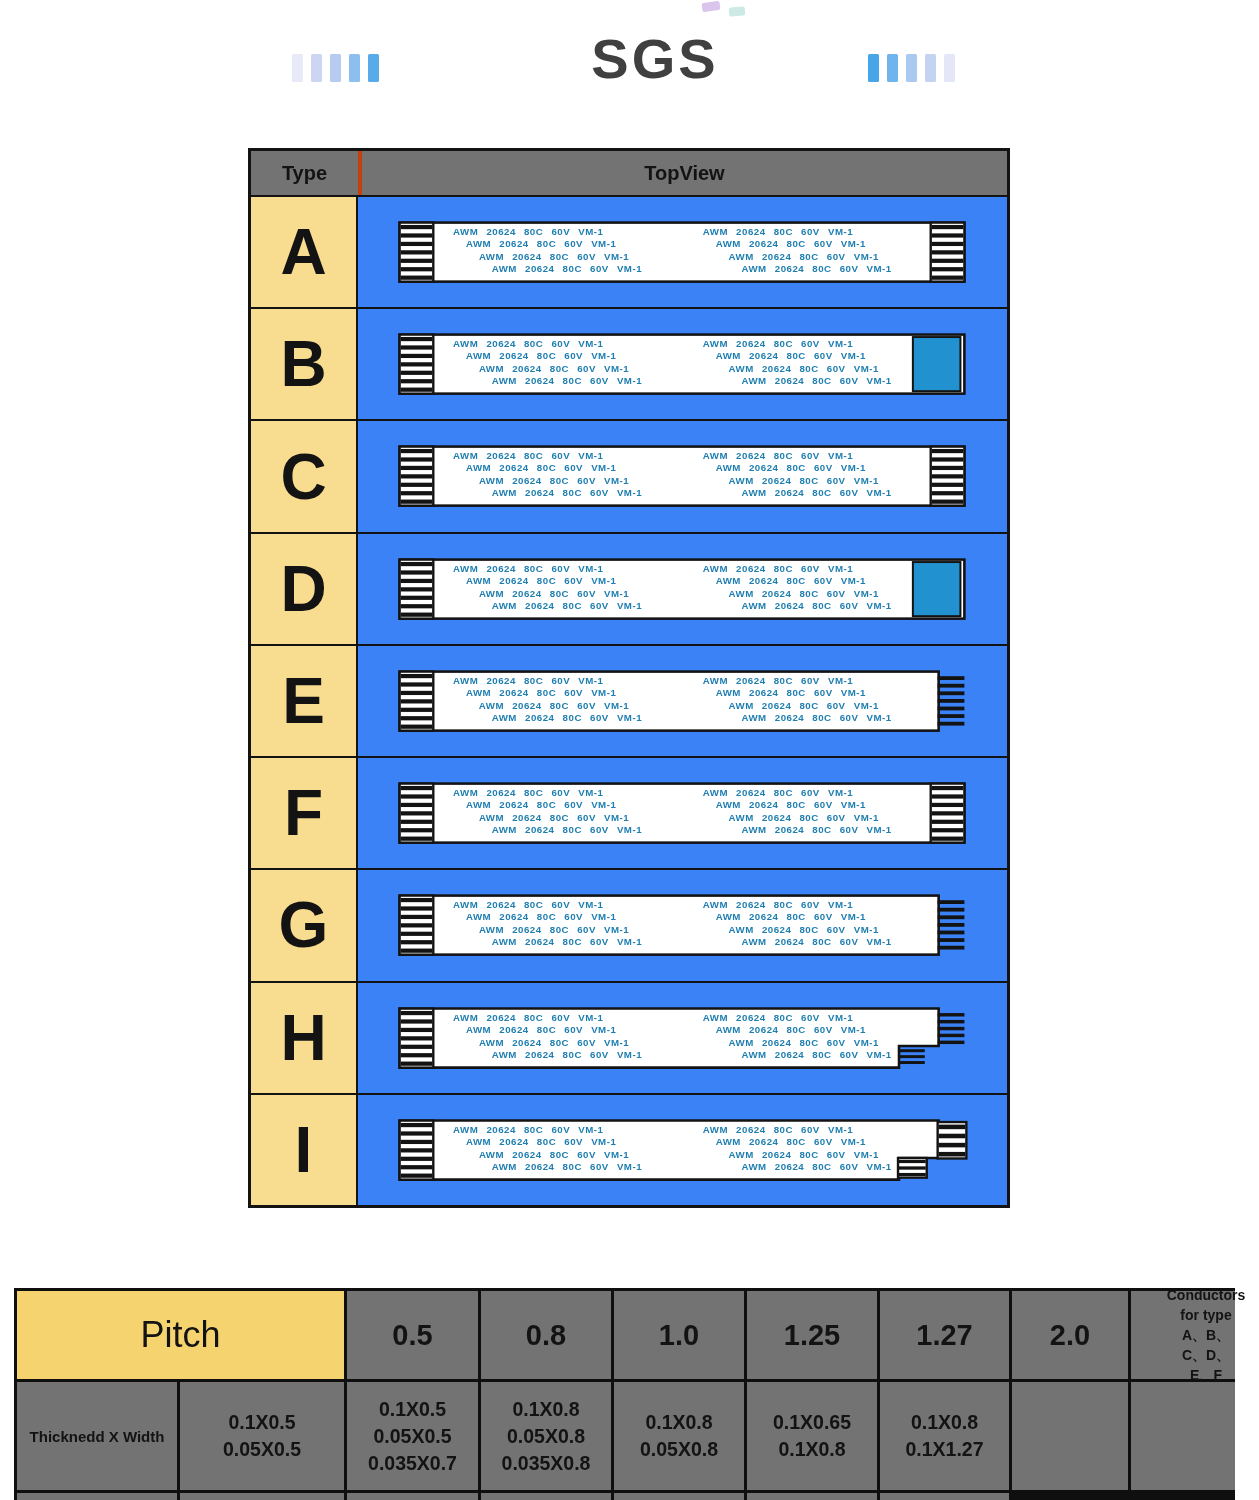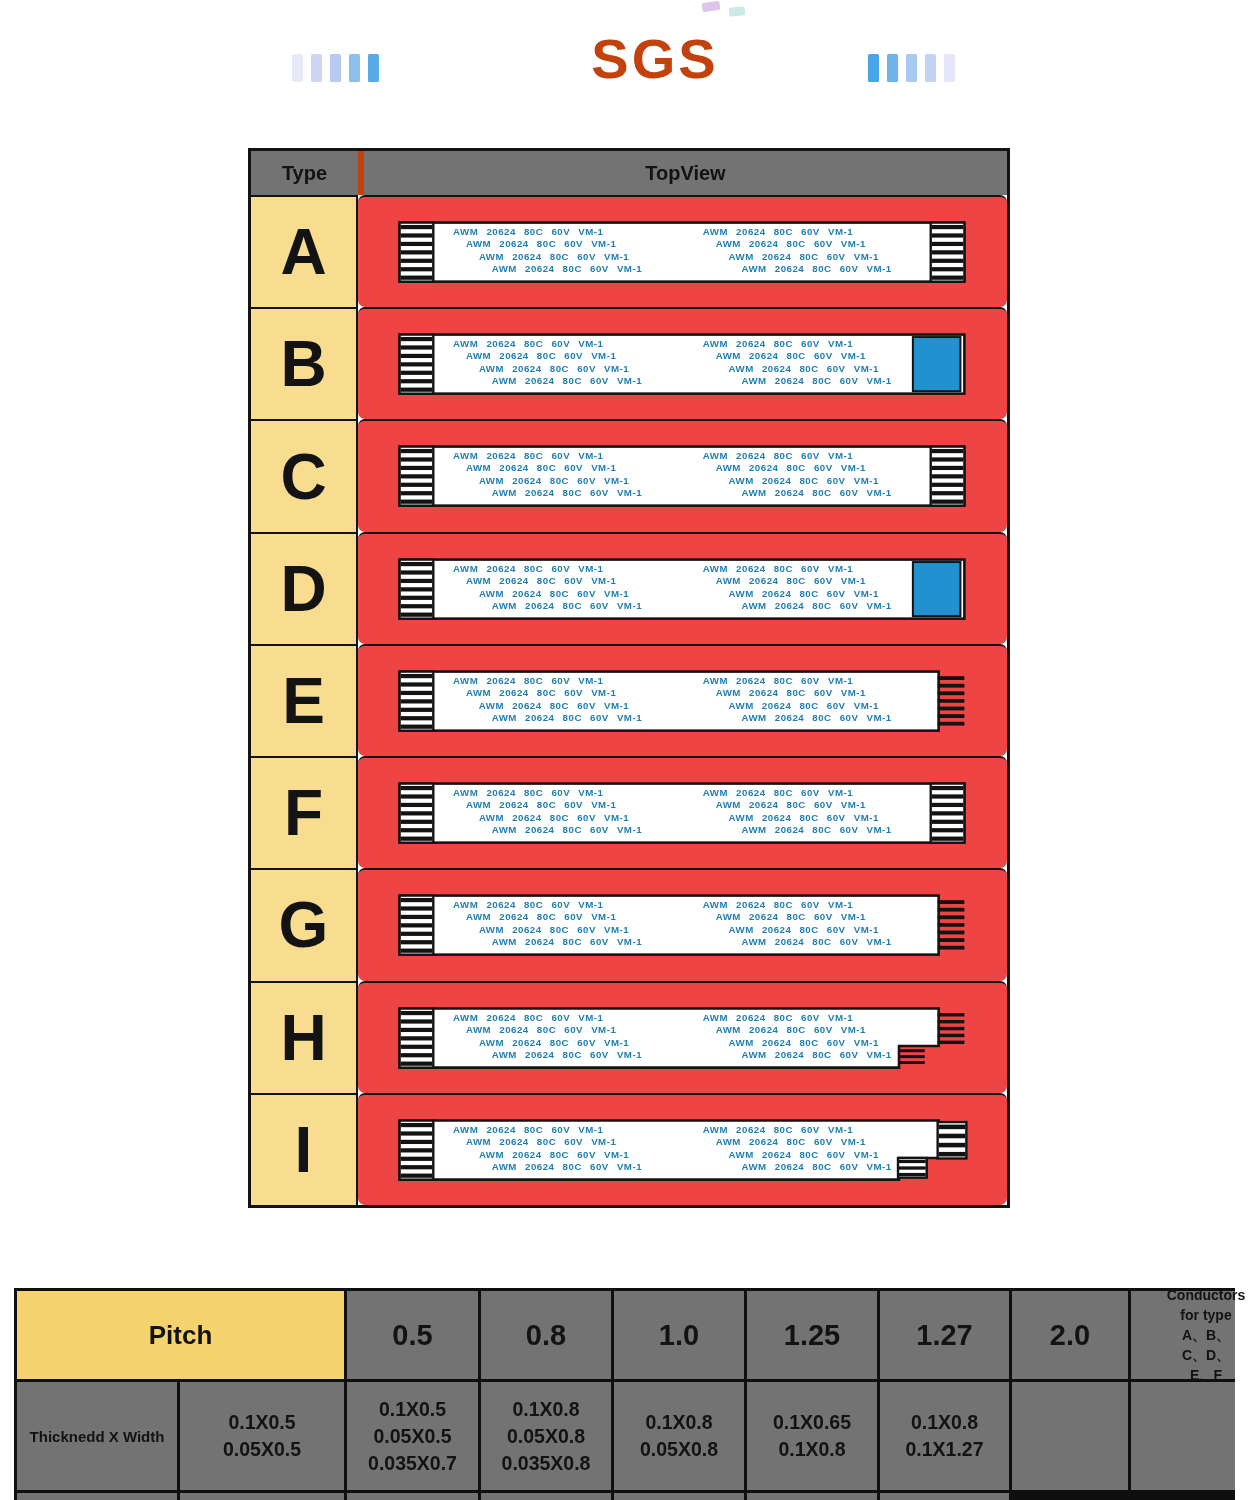--- a/index.html
+++ b/index.html
@@ -25,61 +25,61 @@
     position:absolute;left:248px;top:148px;width:762px;height:1060px;
     box-sizing:border-box;border:3px solid #131313;background:#fff;
     display:grid;grid-template-columns:107px 1fr;grid-template-rows:44px repeat(9,1fr);
   }
   .spec-table > div{box-sizing:border-box;border-top:2.6px solid #131313;}
   .spec-table > div:nth-child(-n+2){border-top:none;}
   .cell-head{
     background:#737373;display:flex;align-items:center;justify-content:center;
     font-size:20px;font-weight:bold;
   }
-  .topview-head{border-left:6px solid #c2410c;}
+  .topview-head{border-left:4px solid #c2410c;}
   .letter-cell{
     background:#f8dc8f;border-right:2.6px solid #131313;
     display:flex;align-items:center;justify-content:center;
     font-size:64px;font-weight:bold;line-height:1;
   }
-  .cable-cell{position:relative;background:#ef4444;border-radius:7px;}
+  .cable-cell{position:relative;background:#3b82f6;}
   .cable-cell svg{position:absolute;left:0;top:0;width:100%;height:100%;}
   svg text.mark-text{
     font-family:"Liberation Sans",sans-serif;font-size:9.8px;font-weight:bold;
     letter-spacing:.5px;word-spacing:5px;
   }
   
   .pitch-table{
     position:absolute;left:14px;top:1288px;width:1221px;
     box-sizing:border-box;border:3px solid #0f0f0f;background:#0f0f0f;
     display:grid;gap:3px;
     grid-template-columns:160px 164px 131px 130px 130px 130px 129px 116px 104px;
     grid-template-rows:88px 108px 60px;
   }
   .pitch-table > div{background:#737373;display:flex;align-items:center;justify-content:center;}
-  .pitch-head{grid-column:1 / span 2;background:#f5d470 !important;font-size:26px;font-weight:bold;}
+  .pitch-head{grid-column:1 / span 2;background:#f5d470 !important;font-size:36px;font-weight:normal;}
   .pitch-num{font-size:29px;font-weight:600;}
   .cond-label{flex-direction:column;font-size:14px;font-weight:bold;line-height:20px;text-align:center;padding-left:46px;}
   .thick-label{font-size:15px;font-weight:bold;text-align:left;}
   .dim-cell{flex-direction:column;font-size:19.5px;font-weight:bold;line-height:27px;text-align:center;}
 </style>
 </head>
 <body>
 
 <div class="top-band">
   <div class="mark mark-purple"></div>
   <div class="mark mark-teal"></div>
   <div class="bars bars-left">
       <span style="background: rgb(232, 234, 248);"></span>
       <span style="background: rgb(204, 214, 243);"></span>
       <span style="background: rgb(183, 203, 241);"></span>
       <span style="background: rgb(140, 190, 238);"></span>
       <span style="background: rgb(88, 170, 233);"></span>
     </div>
-  <div class="brand-title" style="color: #c2410c;">SGS</div>
+  <div class="brand-title" style="color: #404040;">SGS</div>
   <div class="bars bars-right">
       <span style="background: rgb(71, 165, 232);"></span>
       <span style="background: rgb(111, 180, 236);"></span>
       <span style="background: rgb(170, 201, 241);"></span>
       <span style="background: rgb(197, 211, 243);"></span>
       <span style="background: rgb(228, 231, 248);"></span>
     </div>
 </div>
 
 <div class="spec-table">

